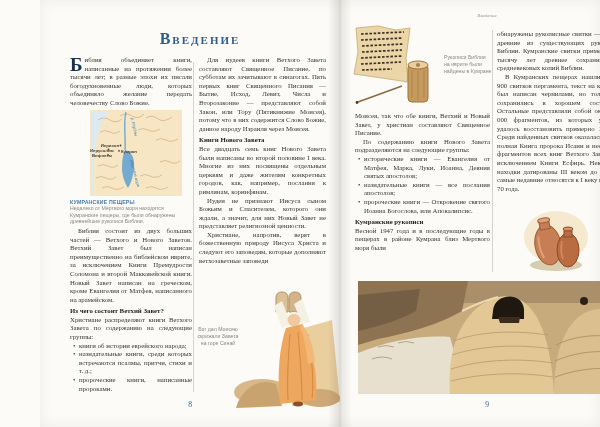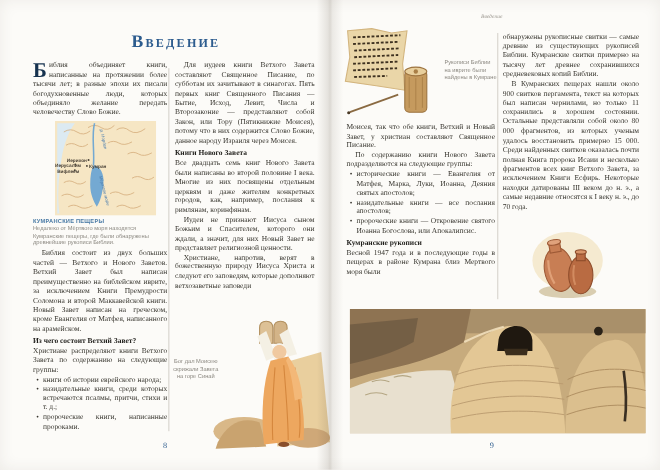--- a/index.html
+++ b/index.html
@@ -2,21 +2,21 @@
 <html><head>
 <meta charset="utf-8">
 <style>
   html,body{margin:0;padding:0;}
   body{
     width:600px;height:427px;position:relative;overflow:hidden;
     background:#fcfbf8;
     font-family:"Liberation Serif","DejaVu Serif",serif;
     color:#38362f;
   }
-  .spread{position:absolute;inset:0;box-shadow:inset 0 0 14px rgba(60,50,40,.08);}
+  .spread{position:absolute;inset:0;box-shadow:inset 0 0 14px rgba(60,50,40,.08);margin-left:40px;}
   .gutter{position:absolute;left:288px;top:0;width:24px;height:427px;pointer-events:none;
     background:linear-gradient(90deg,rgba(90,78,62,0) 0%,rgba(90,78,62,.14) 42%,rgba(90,78,62,.20) 50%,rgba(90,78,62,.10) 60%,rgba(90,78,62,0) 100%);}
   .vrule{position:absolute;width:1px;background:#d6d3cc;}
   .chapter-title{
     position:absolute;left:60px;top:30px;width:200px;text-align:center;
     font-size:11px;font-weight:700;letter-spacing:2px;color:#2d5c8e;
     text-transform:uppercase;
   }
   .chapter-title::first-letter{font-size:16px;}
   .running-header{position:absolute;left:306px;top:13px;width:282px;text-align:center;

